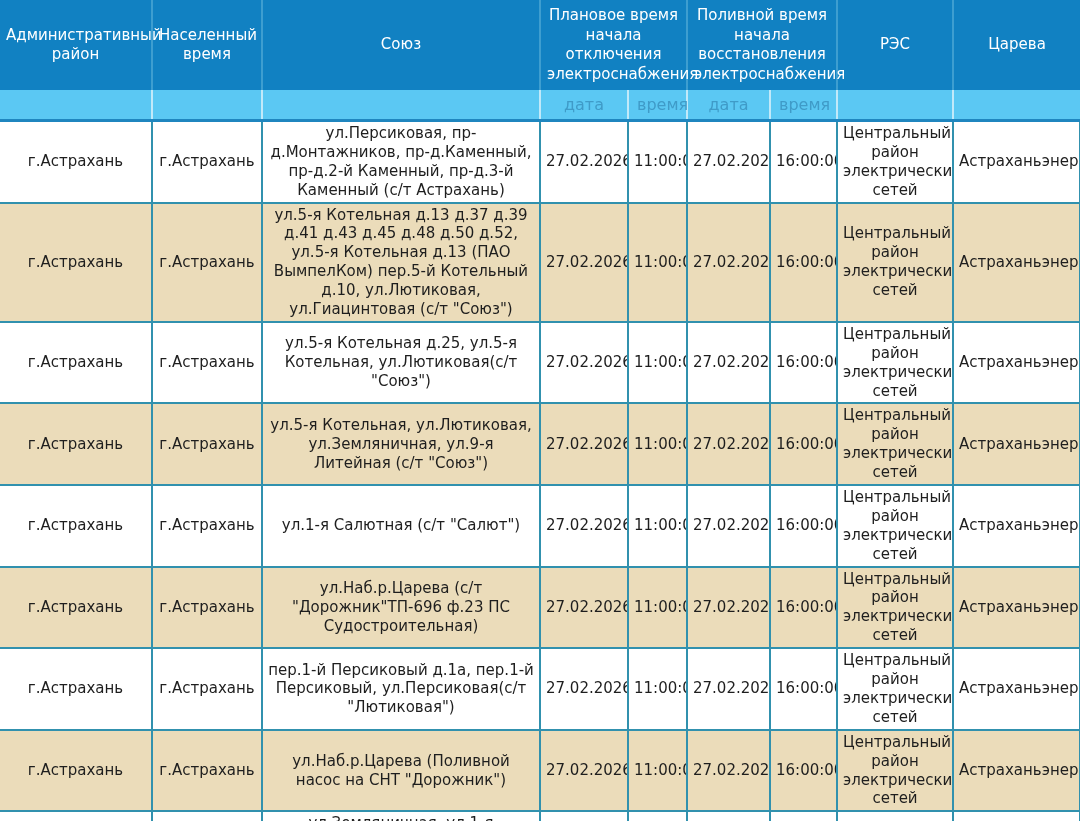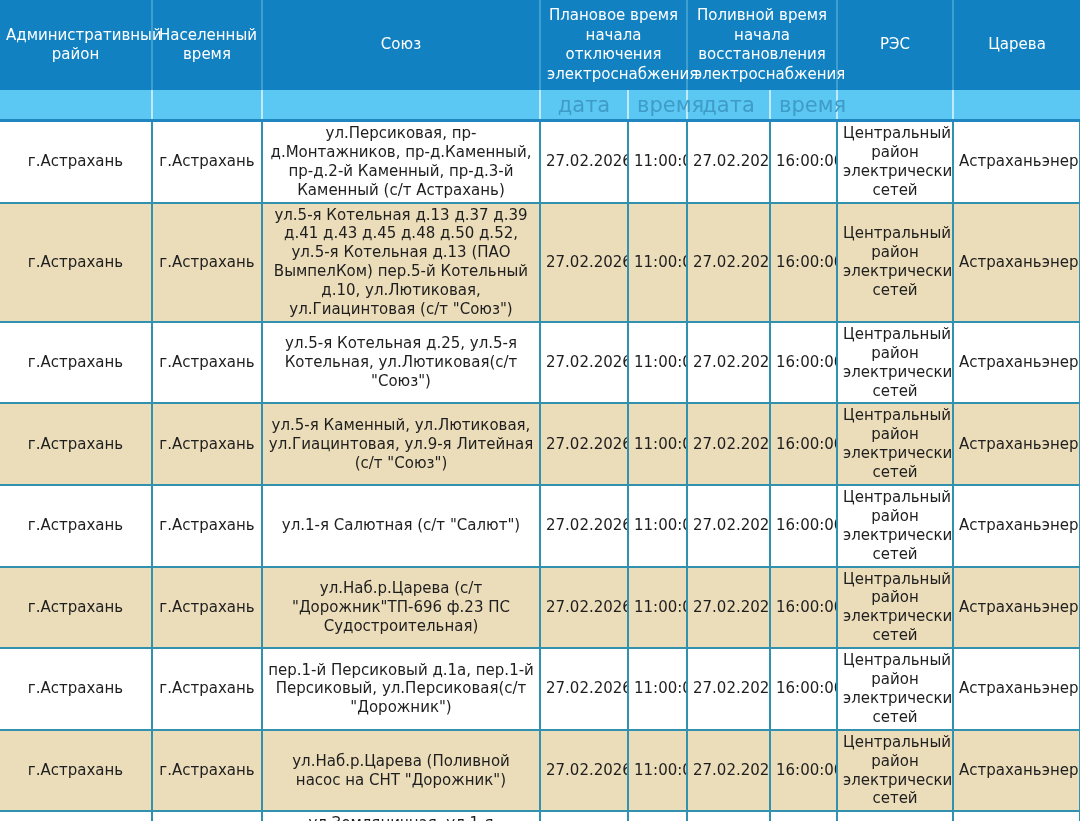--- a/index.html
+++ b/index.html
@@ -32,21 +32,21 @@
     padding: 4px 6px;
     border: none;
     border-left: 2px solid var(--header-divider, #3e9ed0);
     height: 82px;
   }
   th.h1:first-child { border-left: none; }
   
   th.h2 {
     background: var(--subheader-bg, #5bc8f3);
     color: var(--subheader-text, #3f9bc8);
-    font-size: 21px;
+    font-size: 16px;
     font-weight: 400;
     vertical-align: middle;
     padding: 2px 8px;
     border: none;
     border-left: 2px solid var(--subheader-divider, #c2e9f9);
     border-bottom: 3px solid var(--subheader-bottom, #1f86bf);
     height: 25px;
   }
   th.h2:first-child { border-left: none; }
   
@@ -141,21 +141,21 @@
     <td>27.02.2026</td>
     <td>11:00:00</td>
     <td>27.02.2026</td>
     <td>16:00:00</td>
     <td>Центральный район электрических сетей</td>
     <td>Астраханьэнерго</td>
   </tr>
         <tr>
     <td>г.Астрахань</td>
     <td>г.Астрахань</td>
-    <td>ул.5-я Каменный, ул.Лютиковая, ул.Гиацинтовая, ул.9-я Литейная (с/т "Союз")</td>
+    <td>ул.5-я Котельная, ул.Лютиковая, ул.Земляничная, ул.9-я Литейная (с/т "Союз")</td>
     <td>27.02.2026</td>
     <td>11:00:00</td>
     <td>27.02.2026</td>
     <td>16:00:00</td>
     <td>Центральный район электрических сетей</td>
     <td>Астраханьэнерго</td>
   </tr>
         <tr>
     <td>г.Астрахань</td>
     <td>г.Астрахань</td>
@@ -174,21 +174,21 @@
     <td>27.02.2026</td>
     <td>11:00:00</td>
     <td>27.02.2026</td>
     <td>16:00:00</td>
     <td>Центральный район электрических сетей</td>
     <td>Астраханьэнерго</td>
   </tr>
         <tr>
     <td>г.Астрахань</td>
     <td>г.Астрахань</td>
-    <td>пер.1-й Персиковый д.1а, пер.1-й Персиковый, ул.Персиковая(с/т "Дорожник")</td>
+    <td>пер.1-й Персиковый д.1а, пер.1-й Персиковый, ул.Персиковая(с/т "Лютиковая")</td>
     <td>27.02.2026</td>
     <td>11:00:00</td>
     <td>27.02.2026</td>
     <td>16:00:00</td>
     <td>Центральный район электрических сетей</td>
     <td>Астраханьэнерго</td>
   </tr>
         <tr>
     <td>г.Астрахань</td>
     <td>г.Астрахань</td>

